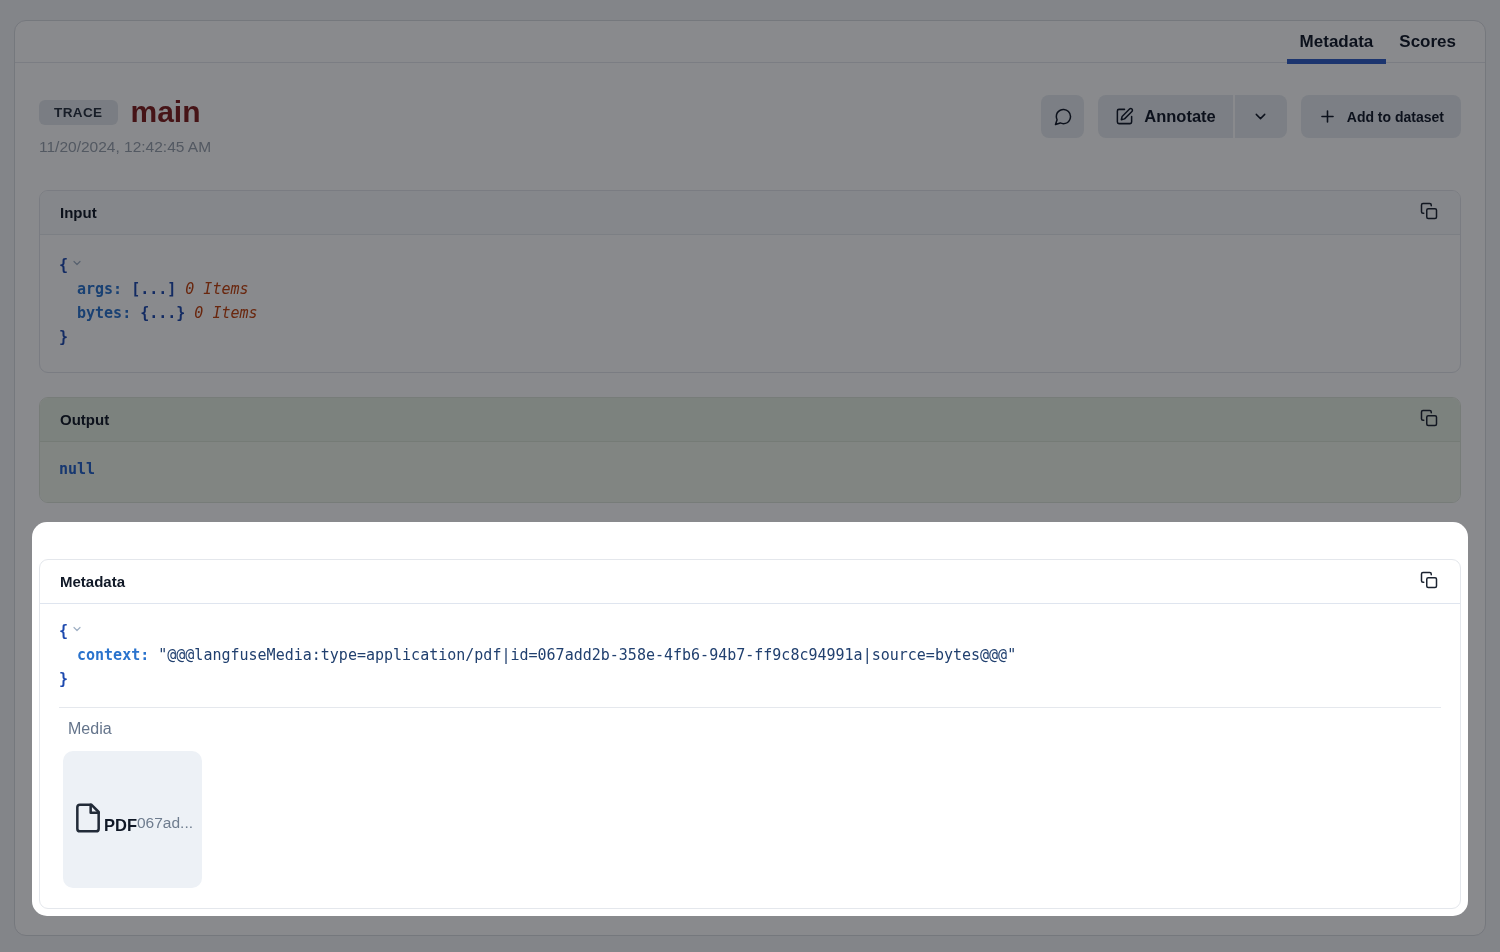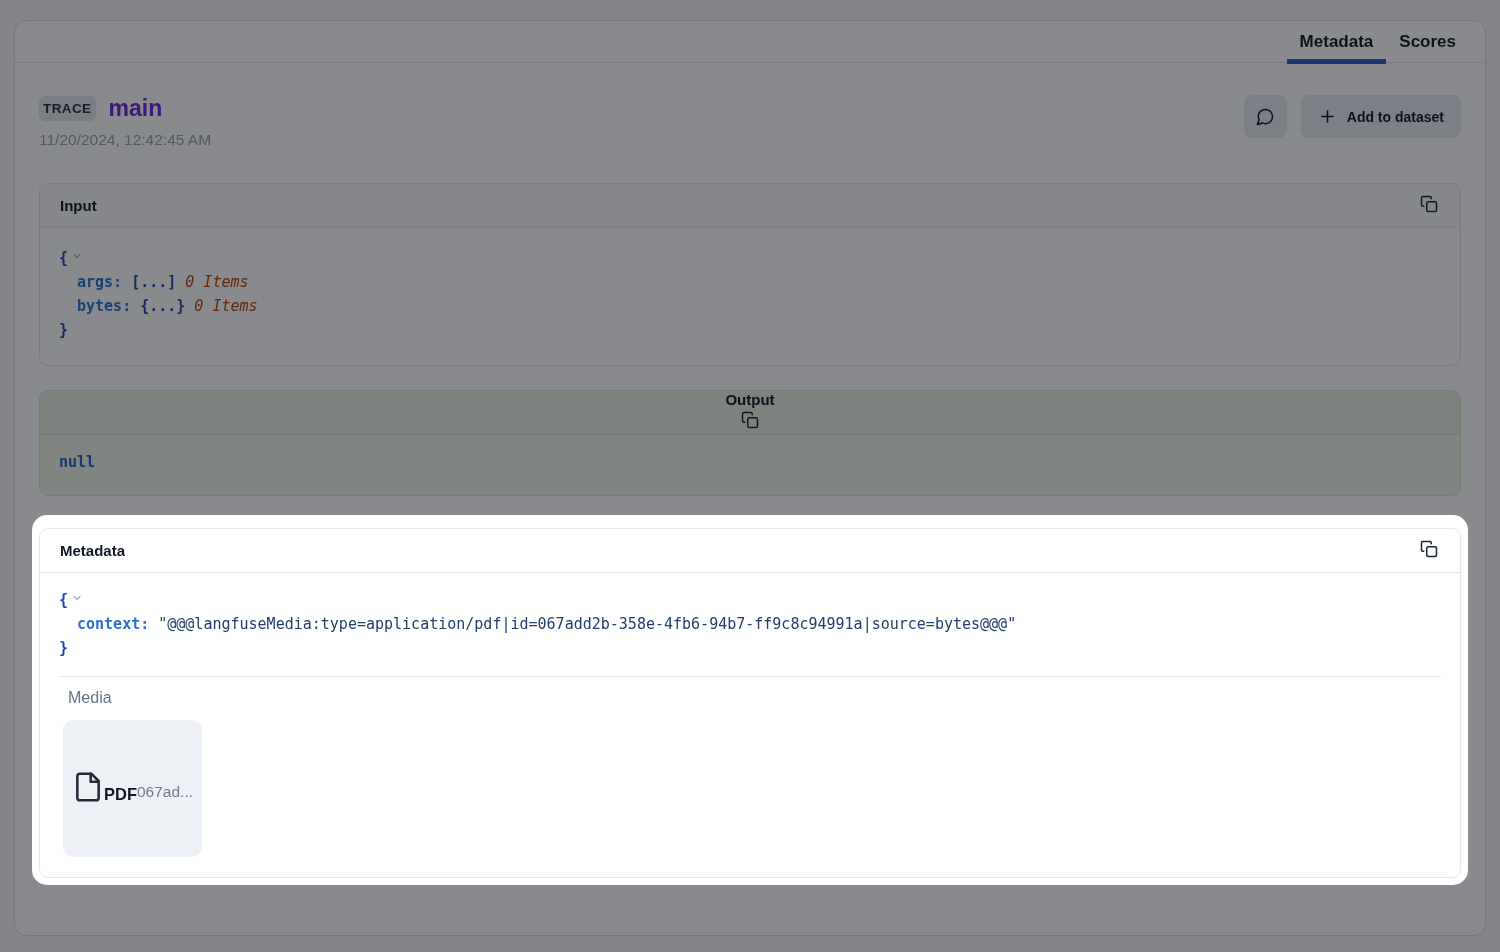--- a/index.html
+++ b/index.html
@@ -28,23 +28,23 @@
   .tab .tab-underline {
     position:absolute; left:0; right:0; bottom:-2px; height:5px;
     background:#2e5cc5;
   }
   
   .content { padding:26px 24px 0 24px; }
   .header-row { display:flex; justify-content:space-between; align-items:flex-start; margin:6px 0 34px 0; }
   .title-line { display:flex; align-items:center; gap:13px; }
   .trace-badge {
     background:#e3e7ec; color:#27303f; border-radius:6px;
-    padding:5px 4px; font-size:13.5px; font-weight:700; letter-spacing:.4px;
-  }
-  .trace-title { font-size:23px; font-weight:700; color:#6d28d9; }
+    padding:5px 15px; font-size:13.5px; font-weight:700; letter-spacing:.4px;
+  }
+  .trace-title { font-size:30px; font-weight:700; color:#7f1d1d; }
   .timestamp { margin-top:9px; font-size:15.5px; color:#98a1ad; }
 
   .header-actions { display:flex; align-items:center; gap:14px; }
   button { font-family:inherit; border:none; background:#e6eaef; color:#111827; cursor:pointer; }
   .icon-btn {
     width:43px; height:43px; border-radius:8px;
     display:flex; align-items:center; justify-content:center;
   }
   .split-btn { display:flex; gap:2px; }
   .split-main {
@@ -57,32 +57,32 @@
     display:flex; align-items:center; justify-content:center;
   }
   .add-btn {
     height:43px; padding:0 17px; border-radius:8px;
     display:flex; align-items:center; gap:10px;
     font-size:14px; font-weight:600;
   }
   .header-actions svg { display:block; }
 
   
-  .panel { border:1px solid #e2e5ea; border-radius:9px; overflow:hidden; background:#fff; }
+  .panel { border:1px solid #e2e5ea; border-radius:9px; overflow:hidden; background:#fff;margin-top:24px; }
   .panel-header {
     display:flex; justify-content:space-between; align-items:center;
     height:44px; padding:0 20px;
     font-size:15px; font-weight:600; color:#101826;
     border-bottom:1px solid #e7eaee;
   }
   .copy-btn { background:transparent; padding:2px; display:flex; color:#1b2330; }
   .panel-body { padding:17px 19px 23px 19px; }
   .input-panel .panel-header { background:#f7f9fb; }
   .output-panel { border-color:#dde5d8; margin-top:24px; }
-  .output-panel .panel-header { background:#e7efe2; border-bottom-color:#d9e3d4;flex-direction:column; }
+  .output-panel .panel-header { background:#e7efe2; border-bottom-color:#d9e3d4; }
   .output-panel .panel-body { background:#eff5ea; padding:15px 19px 21px 19px; }
 
   
   .code { font-family:"DejaVu Sans Mono", monospace; font-size:15px; line-height:24px; }
   .j-line { white-space:pre; }
   .j-indent { padding-left:18px; }
   .j-brace { color:#1d49ae; font-weight:700; }
   .j-key { color:#2a73cd; font-weight:600; margin-right:9px; }
   .j-brack { color:#1d49ae; font-weight:700; }
   .j-meta { color:#c2410c; font-style:italic; margin-left:9px; }
@@ -140,20 +140,38 @@
 
       <div class="header-actions">
         <button class="icon-btn">
           <span>
             <svg width="20" height="20" viewBox="0 0 24 24" fill="none" stroke="#111827" stroke-width="1.8" stroke-linecap="round" stroke-linejoin="round">
               <path d="M21 11.5a8.38 8.38 0 0 1-.9 3.8 8.5 8.5 0 0 1-7.6 4.7 8.38 8.38 0 0 1-3.8-.9L3 21l1.9-5.7a8.38 8.38 0 0 1-.9-3.8 8.5 8.5 0 0 1 4.7-7.6 8.38 8.38 0 0 1 3.8-.9h.5a8.48 8.48 0 0 1 8 8v.5z"></path>
             </svg>
           </span>
         </button>
 
+        <div class="split-btn">
+          <button class="split-main">
+            <span>
+              <svg width="19" height="19" viewBox="0 0 24 24" fill="none" stroke="#111827" stroke-width="1.9" stroke-linecap="round" stroke-linejoin="round">
+                <path d="M12 3H5a2 2 0 0 0-2 2v14a2 2 0 0 0 2 2h14a2 2 0 0 0 2-2v-7"></path>
+                <path d="M18.375 2.625a2.121 2.121 0 1 1 3 3L12 15l-4 1 1-4Z"></path>
+              </svg>
+            </span>
+            <span>Annotate</span>
+          </button>
+          <button class="split-caret">
+            <span>
+              <svg width="17" height="17" viewBox="0 0 24 24" fill="none" stroke="#111827" stroke-width="2" stroke-linecap="round" stroke-linejoin="round">
+                <path d="m6 9 6 6 6-6"></path>
+              </svg>
+            </span>
+          </button>
+        </div>
 
         <button class="add-btn">
           <span>
             <svg width="19" height="19" viewBox="0 0 24 24" fill="none" stroke="#111827" stroke-width="2" stroke-linecap="round">
               <path d="M12 5v14M5 12h14"></path>
             </svg>
           </span>
           <span>Add to dataset</span>
         </button>
       </div>

